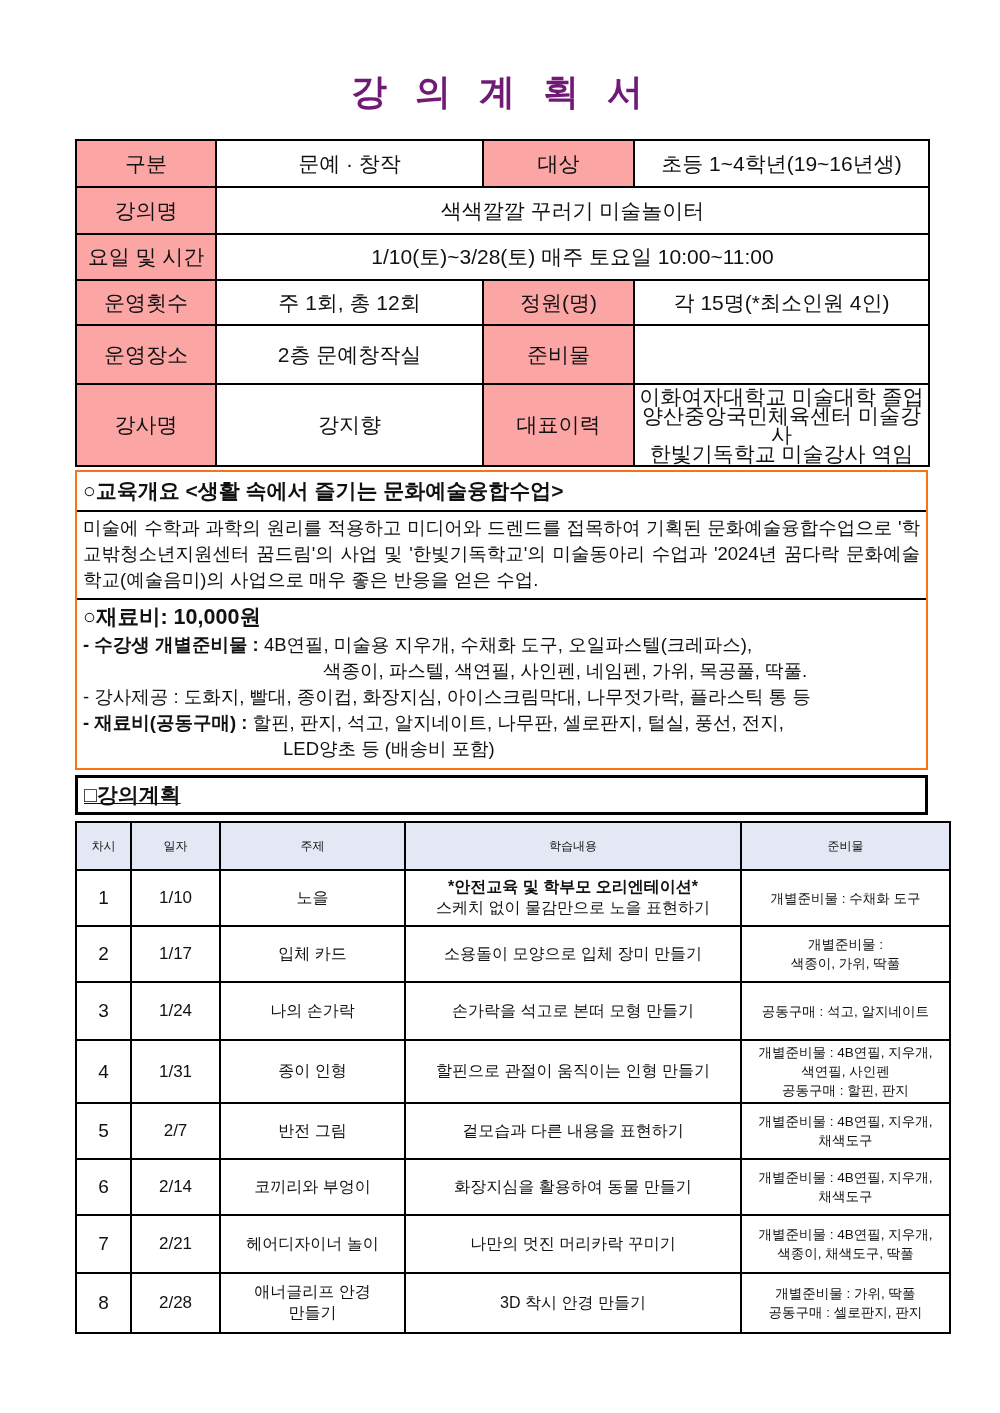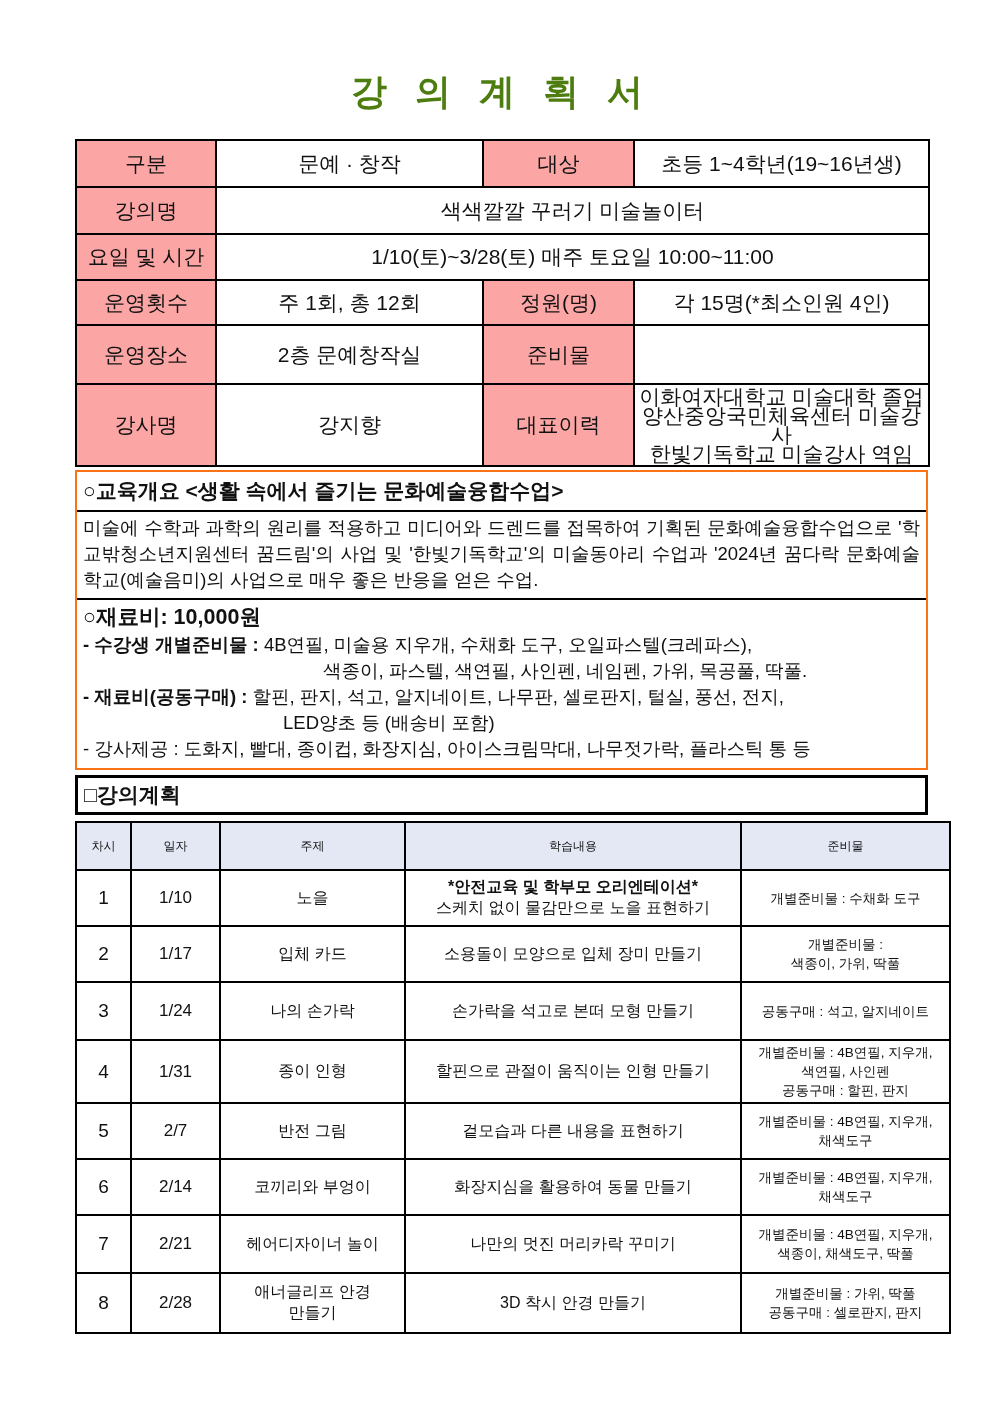--- a/index.html
+++ b/index.html
@@ -5,21 +5,21 @@
   * { margin:0; padding:0; box-sizing:border-box; }
   html,body { background:#ffffff; }
   .page {
     width:1000px; height:1413px; background:#ffffff; position:relative;
     font-family:"Liberation Sans","DejaVu Sans",sans-serif; color:#111;
   }
   .content { position:absolute; left:75px; top:0; width:853px; }
 
   .doc-title {
     margin-top:68px; margin-bottom:22px; text-align:center;
-    font-size:36px; font-weight:bold; letter-spacing:9px; color:#4d7c0f;
+    font-size:36px; font-weight:bold; letter-spacing:9px; color:#701a75;
   }
 
   
   table { border-collapse:collapse; width:853px; table-layout:fixed; }
   td, th { border:2px solid #000; vertical-align:middle; }
   .info-table td { font-size:21px; text-align:center; padding:2px 4px; }
   .info-table .lbl { background:#fca5a5; }
   .info-table .c1 { width:140px; }
   .info-table .c2 { width:267px;margin-top:7px; }
   .info-table .c3 { width:151px; }
@@ -37,21 +37,21 @@
     font-size:18.5px; line-height:26px; text-align:justify; padding:3px 6px 5px 6px;
   }
   .fees { padding:2px 6px 6px 6px; }
   .fee-big { font-size:21.5px; font-weight:bold; line-height:30px; }
   .fee-line { font-size:18.5px; line-height:26px; }
   .fee-line .bold { font-weight:bold; }
   .indent-a { padding-left:240px; }
   .indent-b { padding-left:200px; }
 
   
-  .plan-title-box { border:3px solid #000; margin-top:5px; padding:3px 6px; }
+  .plan-title-box { border:3px solid #000; margin-top:5px; padding:3px 6px;text-decoration:underline; }
   .plan-title { font-size:21px; font-weight:bold; }
 
   
   .sched { margin-top:6px; }
   .sched th {
     background:#e4e8f5; font-size:12px; font-weight:normal; height:48px; text-align:center;
   }
   .sched td { text-align:center; padding:2px 4px; }
   .sc1 { width:55px; } .sc2 { width:89px; } .sc3 { width:185px; }
   .sc4 { width:336px;margin-left:48px; } .sc5 { width:209px; }
@@ -114,25 +114,25 @@
 
     <div class="section-box">
       <div class="sec-row overview-heading">○교육개요 &lt;생활 속에서 즐기는 문화예술융합수업&gt;</div>
       <div class="sec-row overview-body">미술에 수학과 과학의 원리를 적용하고 미디어와 드렌드를 접목하여 기획된 문화예술융합수업으로 '학교밖청소년지원센터 꿈드림'의 사업 및 '한빛기독학교'의 미술동아리 수업과 '2024년 꿈다락 문화예술학교(예술음미)의 사업으로 매우 좋은 반응을 얻은 수업.</div>
       <div class="sec-row fees">
         <div class="fee-big">○재료비: 10,000원</div>
         <div class="fee-line">
           <span class="bold">- 수강생 개별준비물 : </span><span>4B연필, 미술용 지우개, 수채화 도구, 오일파스텔(크레파스),</span>
           <div class="indent-a">색종이, 파스텔, 색연필, 사인펜, 네임펜, 가위, 목공풀, 딱풀.</div>
         </div>
+        <div class="fee-line">- 강사제공 : 도화지, 빨대, 종이컵, 화장지심, 아이스크림막대, 나무젓가락, 플라스틱 통 등</div>
         <div class="fee-line">
           <span class="bold">- 재료비(공동구매) : </span><span>할핀, 판지, 석고, 알지네이트, 나무판, 셀로판지, 털실, 풍선, 전지,</span>
           <div class="indent-b">LED양초 등 (배송비 포함)</div>
         </div>
-        <div class="fee-line">- 강사제공 : 도화지, 빨대, 종이컵, 화장지심, 아이스크림막대, 나무젓가락, 플라스틱 통 등</div>
       </div>
     </div>
 
     <div class="plan-title-box">
       <span class="plan-title">□강의계획</span>
     </div>
 
     <table class="sched">
       <tbody>
           <tr>

